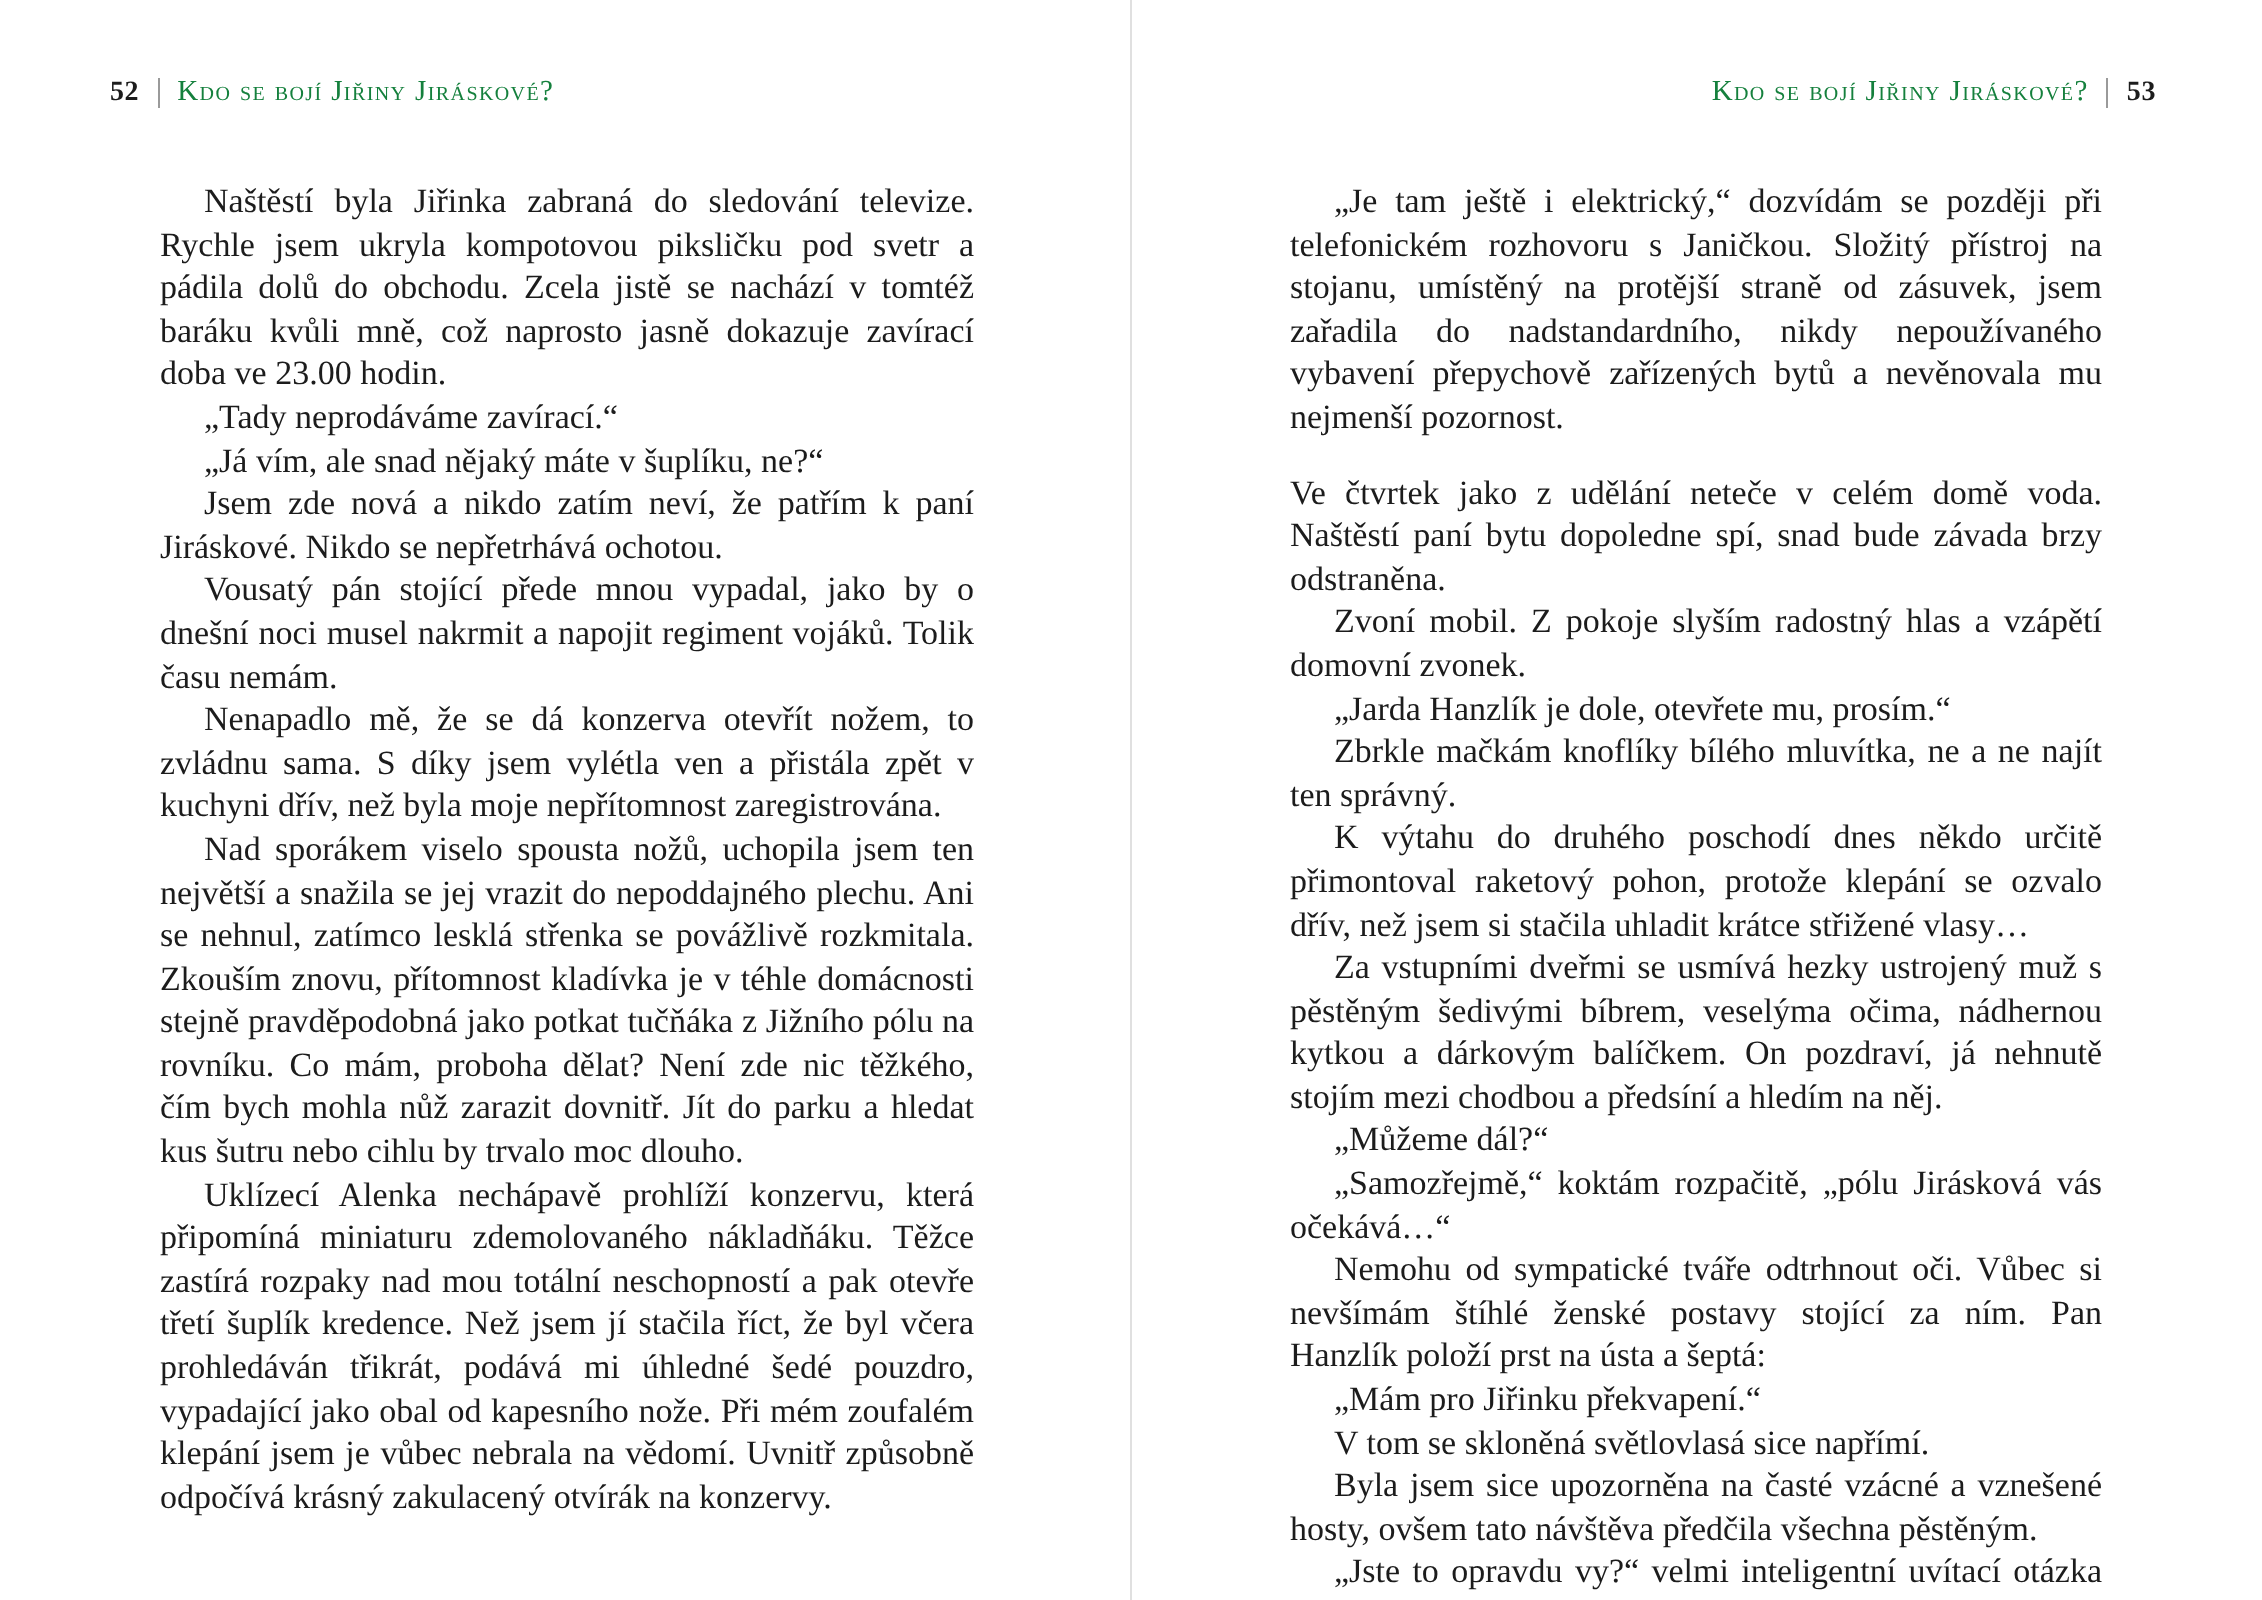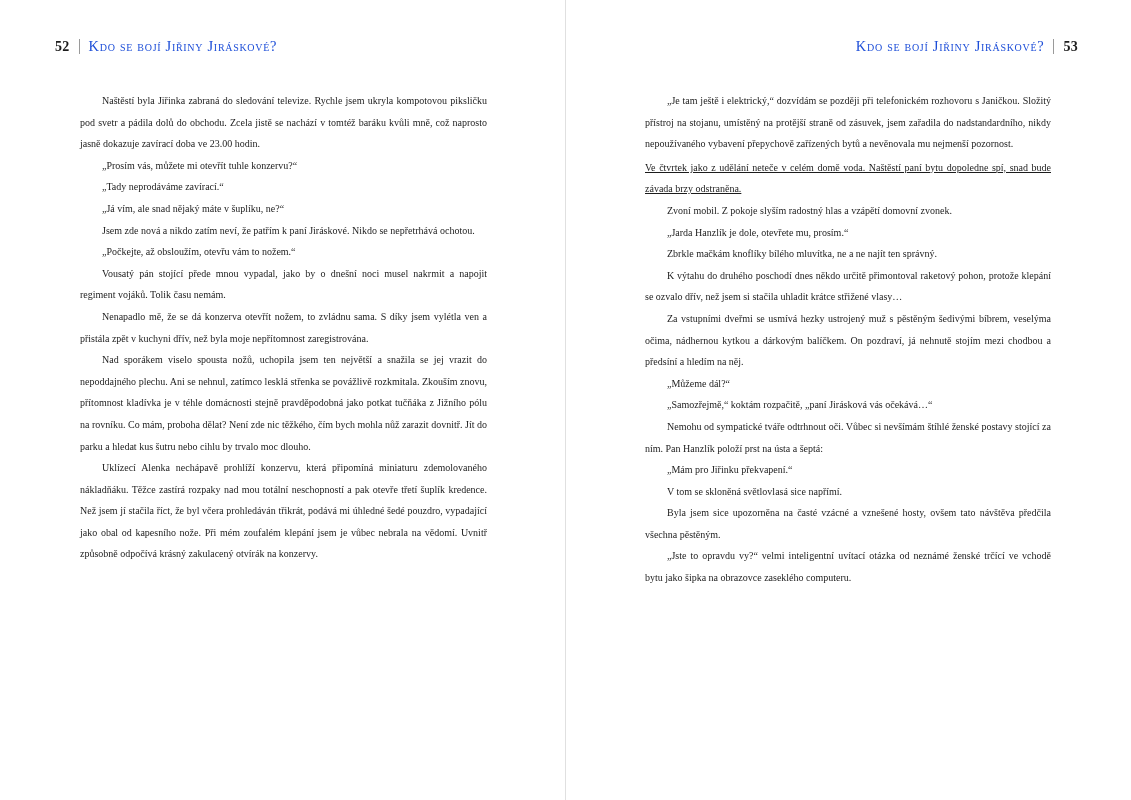--- a/index.html
+++ b/index.html
@@ -44,50 +44,48 @@
   }
   .head-rule {
     display: inline-block;
     width: 1px; height: 15px;
     background: #9a9a9a;
   }
   .head-title {
     font-variant: small-caps;
     font-size: 14.5px;
     letter-spacing: 0.7px;
-    color: #1d4ed8;
+    color: #15803d;
   }
   .body-text {
-    font-size: 10px;
+    font-size: 17px;
     line-height: 21.6px;
     text-align: justify;
     hyphens: auto;
     -webkit-hyphens: auto;
   }
   .para.indent { text-indent: 22px; }
-  .para.space-before { margin-top: 2px; text-decoration: underline; }
+  .para.space-before { margin-top: 16px; }
 </style>
 </head>
 <body>
 
 <div class="spread">
 
   <div class="page left">
     <div class="running-head left-head">
       <span class="pagenum">52</span>
       <span class="head-rule"></span>
       <span class="head-title">Kdo se bojí Jiřiny Jiráskové?</span>
     </div>
     <div class="body-text">
         <p class="para indent">Naštěstí byla Jiřinka zabraná do sledování televize. Rychle jsem ukryla kompotovou piksličku pod svetr a pádila dolů do obchodu. Zcela jistě se nachází v tomtéž baráku kvůli mně, což naprosto jasně dokazuje zavírací doba ve 23.00 hodin.</p>
-        <p class="para indent">„Prosím vás, můžete mi otevřít tuhle konzervu?“</p>
         <p class="para indent">„Tady neprodáváme zavírací.“</p>
         <p class="para indent">„Já vím, ale snad nějaký máte v šuplíku, ne?“</p>
         <p class="para indent">Jsem zde nová a nikdo zatím neví, že patřím k paní Jiráskové. Nikdo se nepřetrhává ochotou.</p>
-        <p class="para indent">„Počkejte, až obsloužím, otevřu vám to nožem.“</p>
         <p class="para indent">Vousatý pán stojící přede mnou vypadal, jako by o dnešní noci musel nakrmit a napojit regiment vojáků. Tolik času nemám.</p>
         <p class="para indent">Nenapadlo mě, že se dá konzerva otevřít nožem, to zvládnu sama. S díky jsem vylétla ven a přistála zpět v kuchyni dřív, než byla moje nepřítomnost zaregistrována.</p>
         <p class="para indent">Nad sporákem viselo spousta nožů, uchopila jsem ten největší a snažila se jej vrazit do nepoddajného plechu. Ani se nehnul, zatímco lesklá střenka se povážlivě rozkmitala. Zkouším znovu, přítomnost kladívka je v téhle domácnosti stejně pravděpodobná jako potkat tučňáka z Jižního pólu na rovníku. Co mám, proboha dělat? Není zde nic těžkého, čím bych mohla nůž zarazit dovnitř. Jít do parku a hledat kus šutru nebo cihlu by trvalo moc dlouho.</p>
         <p class="para indent">Uklízecí Alenka nechápavě prohlíží konzervu, která připomíná miniaturu zdemolovaného nákladňáku. Těžce zastírá rozpaky nad mou totální neschopností a pak otevře třetí šuplík kredence. Než jsem jí stačila říct, že byl včera prohledáván třikrát, podává mi úhledné šedé pouzdro, vypadající jako obal od kapesního nože. Při mém zoufalém klepání jsem je vůbec nebrala na vědomí. Uvnitř způsobně odpočívá krásný zakulacený otvírák na konzervy.</p>
       </div>
   </div>
 
   <div class="gutter"></div>
 
   <div class="page right">
@@ -98,21 +96,21 @@
     </div>
     <div class="body-text">
         <p class="para indent">„Je tam ještě i elektrický,“ dozvídám se později při telefonickém rozhovoru s Janičkou. Složitý přístroj na stojanu, umístěný na protější straně od zásuvek, jsem zařadila do nadstandardního, nikdy nepoužívaného vybavení přepychově zařízených bytů a nevěnovala mu nejmenší pozornost.</p>
         <p class="para space-before">Ve čtvrtek jako z udělání neteče v celém domě voda. Naštěstí paní bytu dopoledne spí, snad bude závada brzy odstraněna.</p>
         <p class="para indent">Zvoní mobil. Z pokoje slyším radostný hlas a vzápětí domovní zvonek.</p>
         <p class="para indent">„Jarda Hanzlík je dole, otevřete mu, prosím.“</p>
         <p class="para indent">Zbrkle mačkám knoflíky bílého mluvítka, ne a ne najít ten správný.</p>
         <p class="para indent">K výtahu do druhého poschodí dnes někdo určitě přimontoval raketový pohon, protože klepání se ozvalo dřív, než jsem si stačila uhladit krátce střižené vlasy…</p>
         <p class="para indent">Za vstupními dveřmi se usmívá hezky ustrojený muž s pěstěným šedivými bíbrem, veselýma očima, nádhernou kytkou a dárkovým balíčkem. On pozdraví, já nehnutě stojím mezi chodbou a předsíní a hledím na něj.</p>
         <p class="para indent">„Můžeme dál?“</p>
-        <p class="para indent">„Samozřejmě,“ koktám rozpačitě, „paní Jirásková vás očekává…“</p>
+        <p class="para indent">„Samozřejmě,“ koktám rozpačitě, „pólu Jirásková vás očekává…“</p>
         <p class="para indent">Nemohu od sympatické tváře odtrhnout oči. Vůbec si nevšímám štíhlé ženské postavy stojící za ním. Pan Hanzlík položí prst na ústa a šeptá:</p>
         <p class="para indent">„Mám pro Jiřinku překvapení.“</p>
         <p class="para indent">V tom se skloněná světlovlasá sice napřímí.</p>
         <p class="para indent">Byla jsem sice upozorněna na časté vzácné a vznešené hosty, ovšem tato návštěva předčila všechna pěstěným.</p>
         <p class="para indent">„Jste to opravdu vy?“ velmi inteligentní uvítací otázka od neznámé ženské trčící ve vchodě bytu jako šipka na obrazovce zaseklého computeru.</p>
       </div>
   </div>
 
 </div>
 

